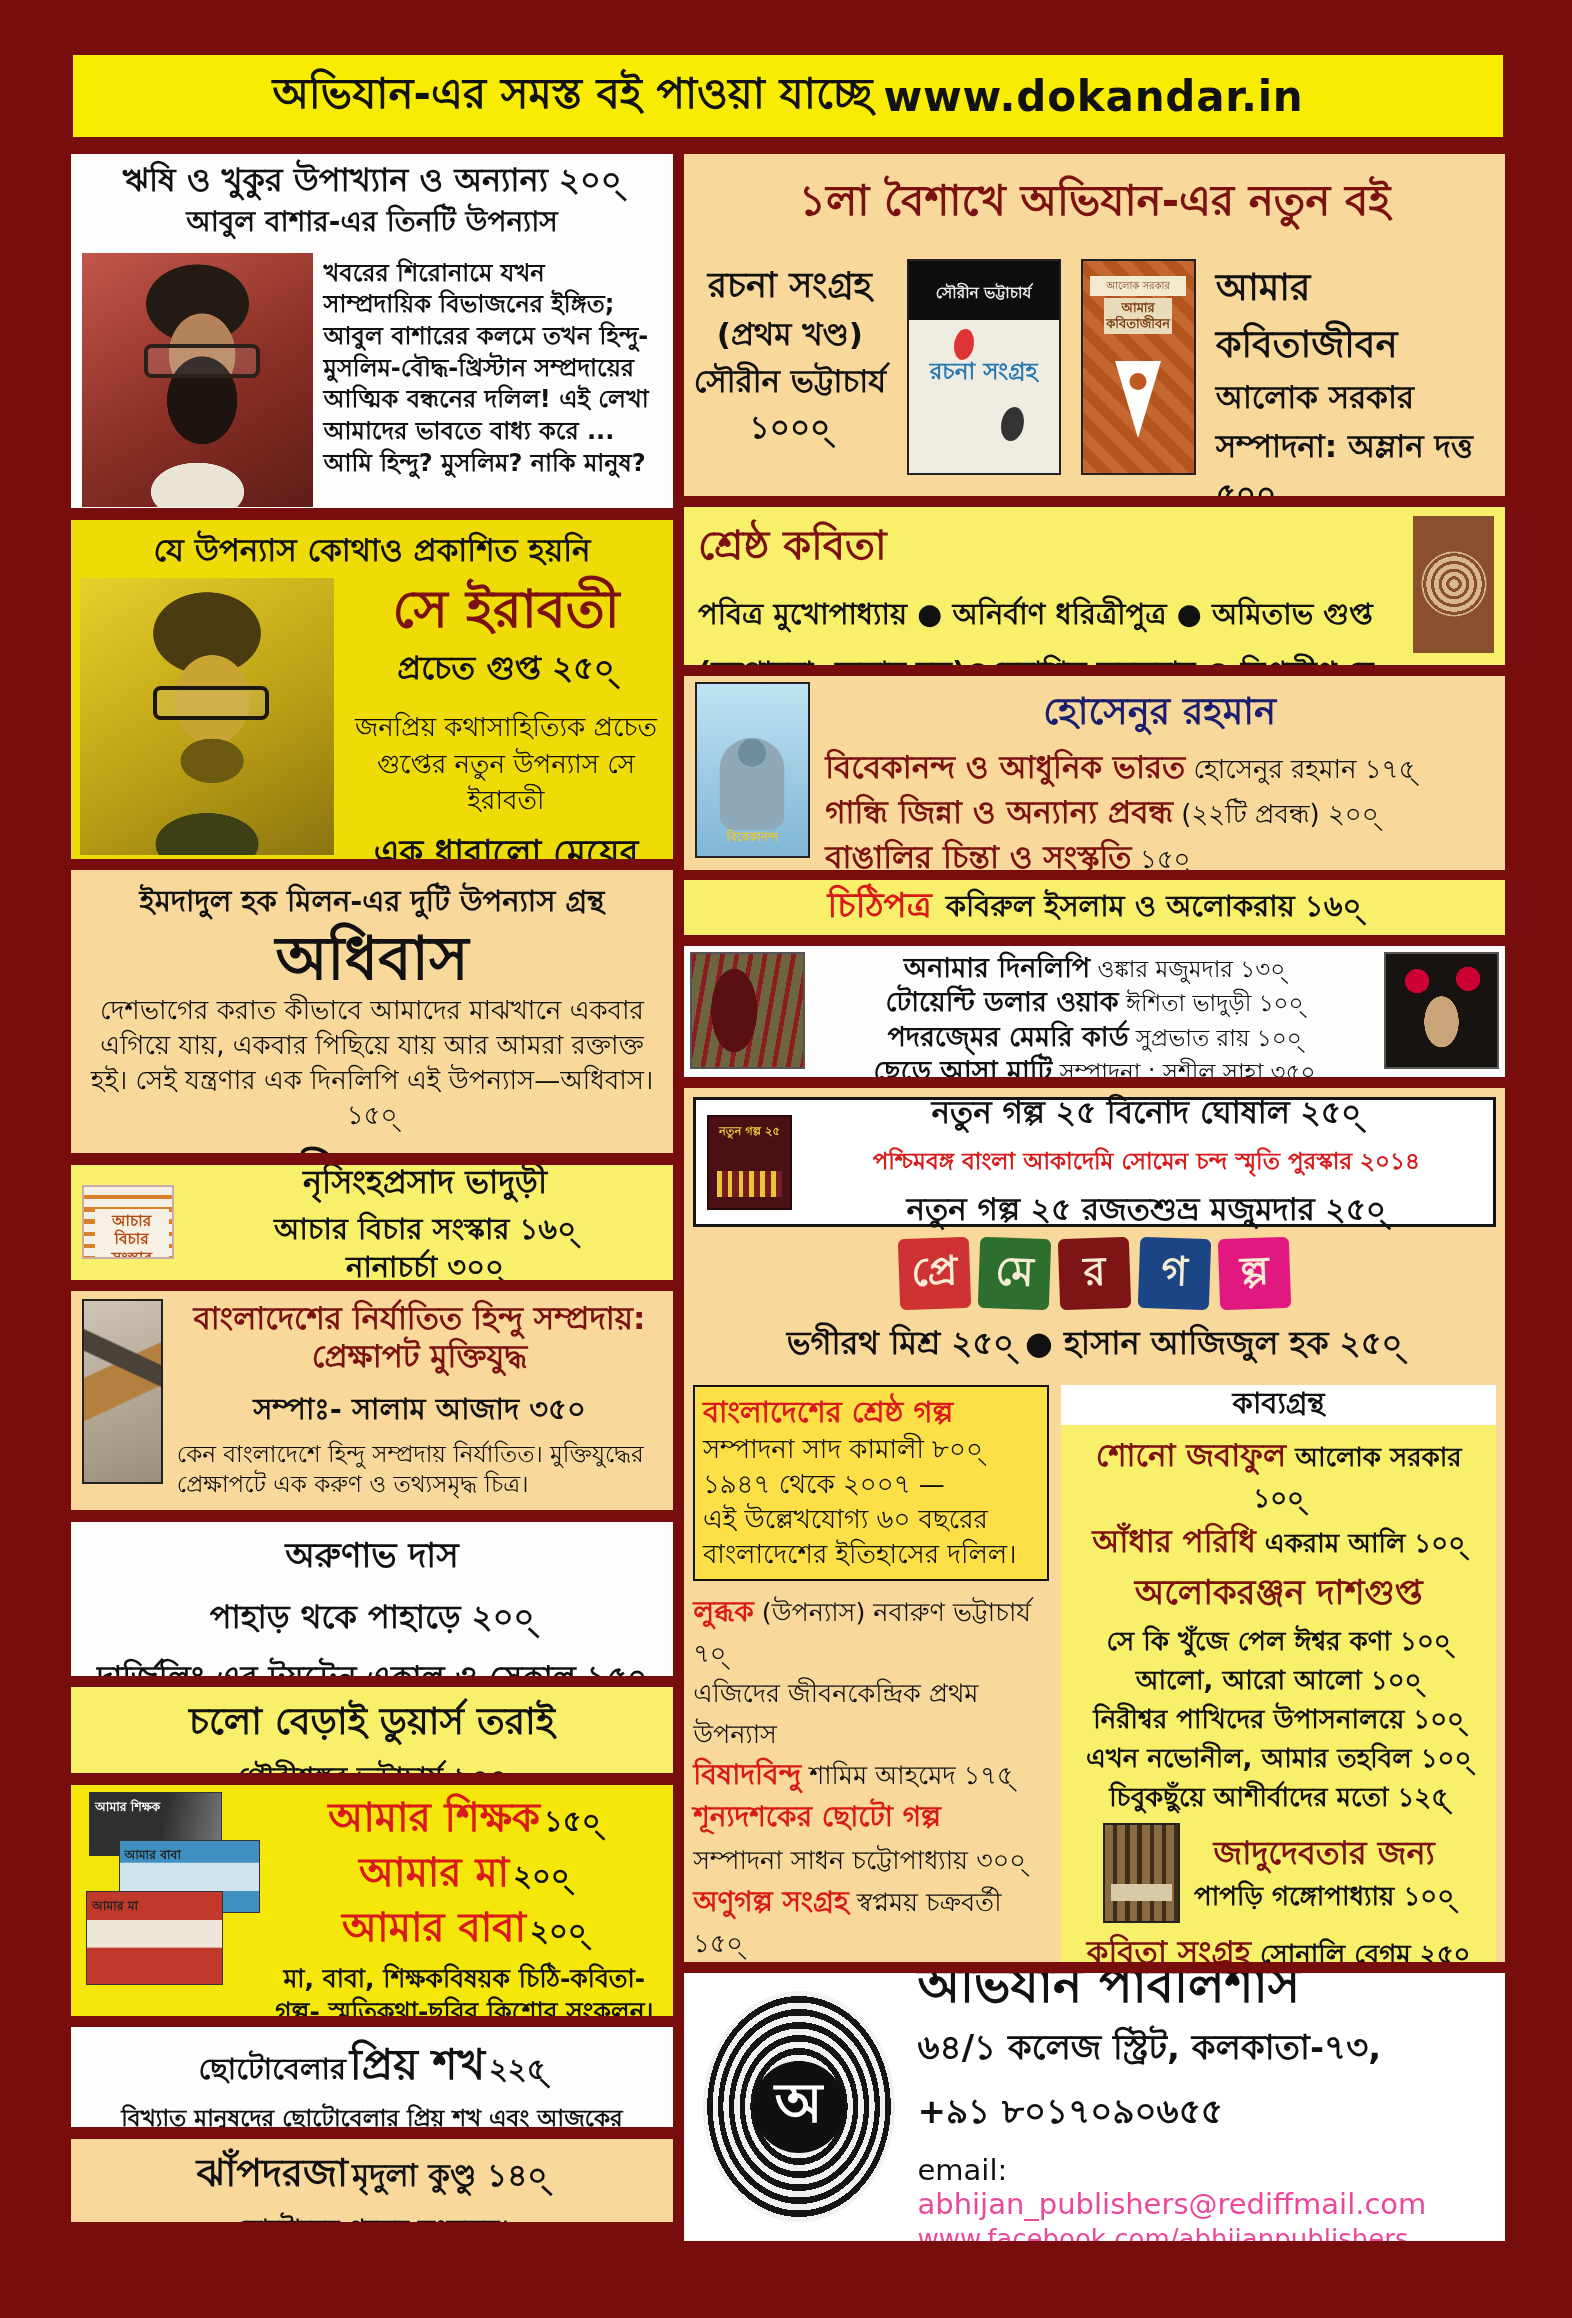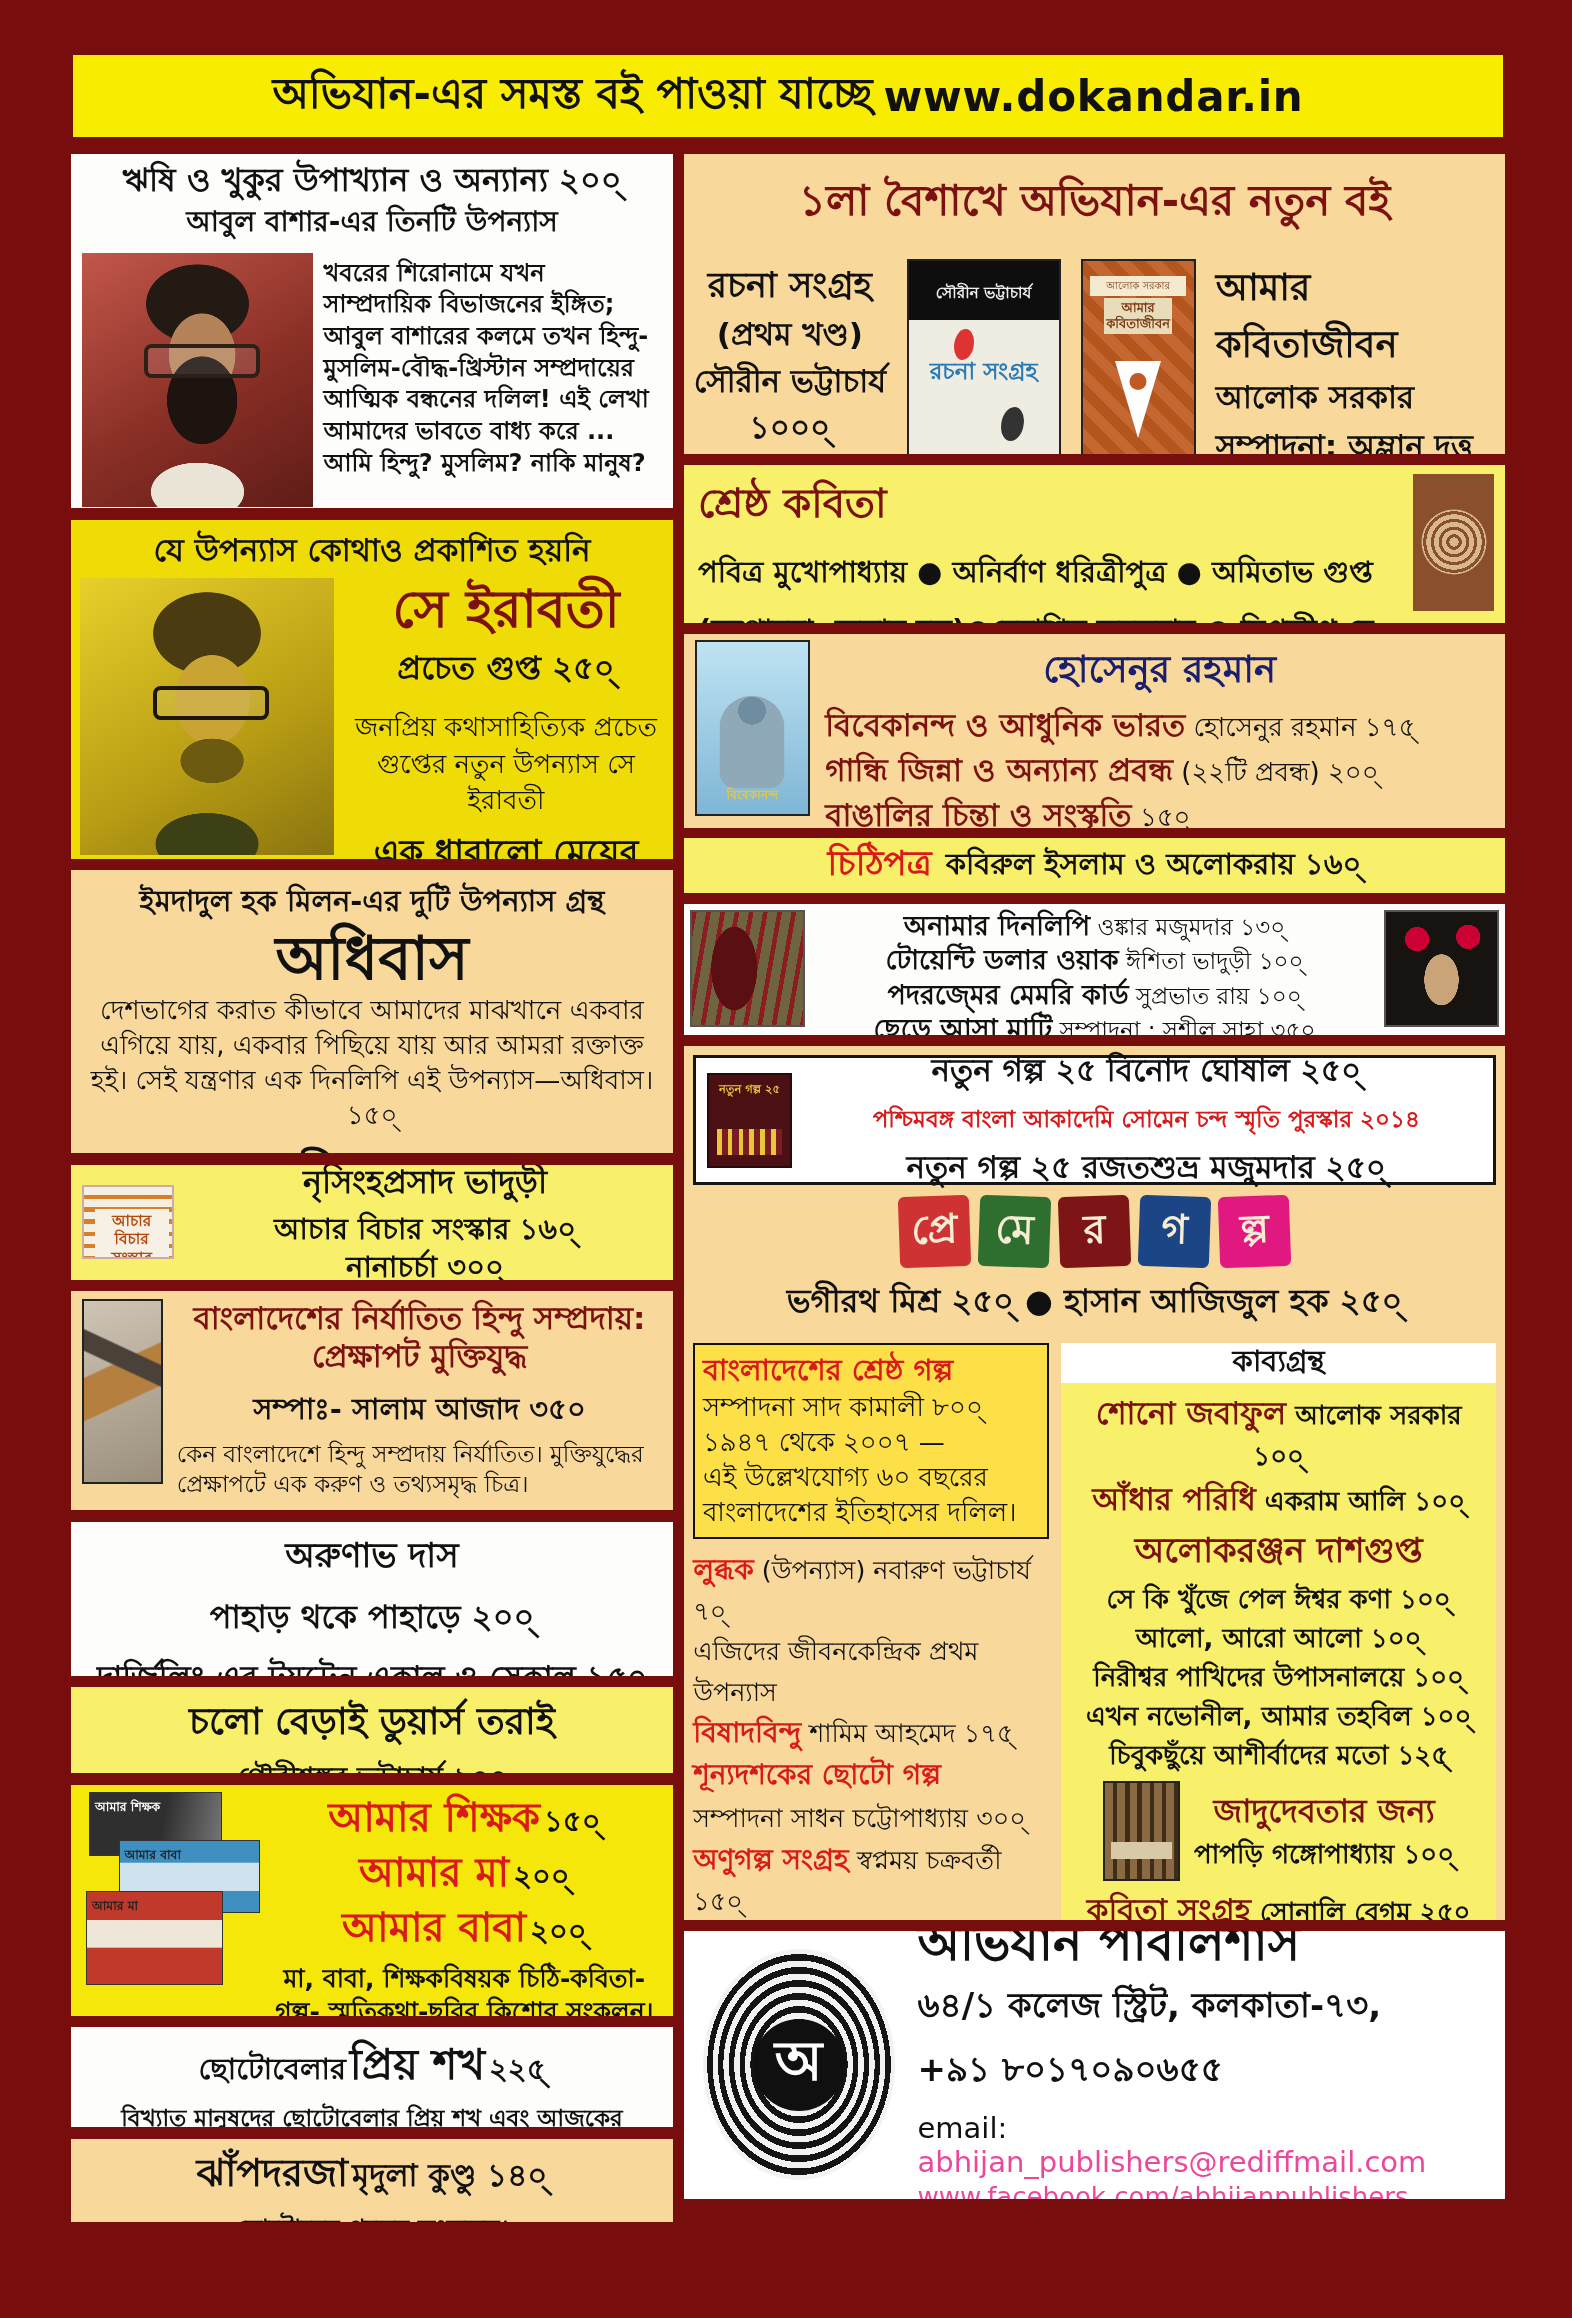--- a/index.html
+++ b/index.html
@@ -95,21 +95,21 @@
   .s8 .cap{font-size:25px;line-height:1.3;margin-top:6.2px}
   .s9{height:100px;padding:4.6px}
   .s9 .t{font-size:29px}
   .s9 .big{font-size:42px}
   .s9 .blurb{font-size:23px;line-height:1.25;margin-top:1.5px}
   .s10{height:83px;padding:4.6px}
   .s10 .t{font-size:31px}
   .s10 .big{font-size:38px}
   .s10 .cap{font-size:26px;margin-top:1.5px}
   
-  .rA{height:300px;padding:9.2px}
+  .rA{height:342px;padding:9.2px}
   .rA .hd{font-size:42px;margin-top:4.6px}
   .rA .books{margin-top:20px;gap:20px;justify-content:center;align-items:flex-start}
   .rA .tl{width:223px;font-size:31px;line-height:1.5;text-align:center}
   .rA .tl .t{font-size:35px}
   .rA .tr{width:323px;font-size:31px;line-height:1.55;text-align:left}
   .rA .tr .t{font-size:37px}
   .cov-rachana{width:154px;height:216px;background:linear-gradient(#0e0e0e 0 28%,#efece2 28%)}
   .cov-rachana .a{position:absolute;top:20px;left:0;width:100%;text-align:center;color:#eee;font-size:15.4px;font-weight:bold}
   .cov-rachana .t{position:absolute;top:92px;left:0;width:100%;text-align:center;font-size:23px;font-weight:bold;color:#2a7ab5}
   .cov-rachana .q1{position:absolute;left:45px;top:68px;width:20px;height:31px;background:#d33;border-radius:60% 40% 60% 40%}

